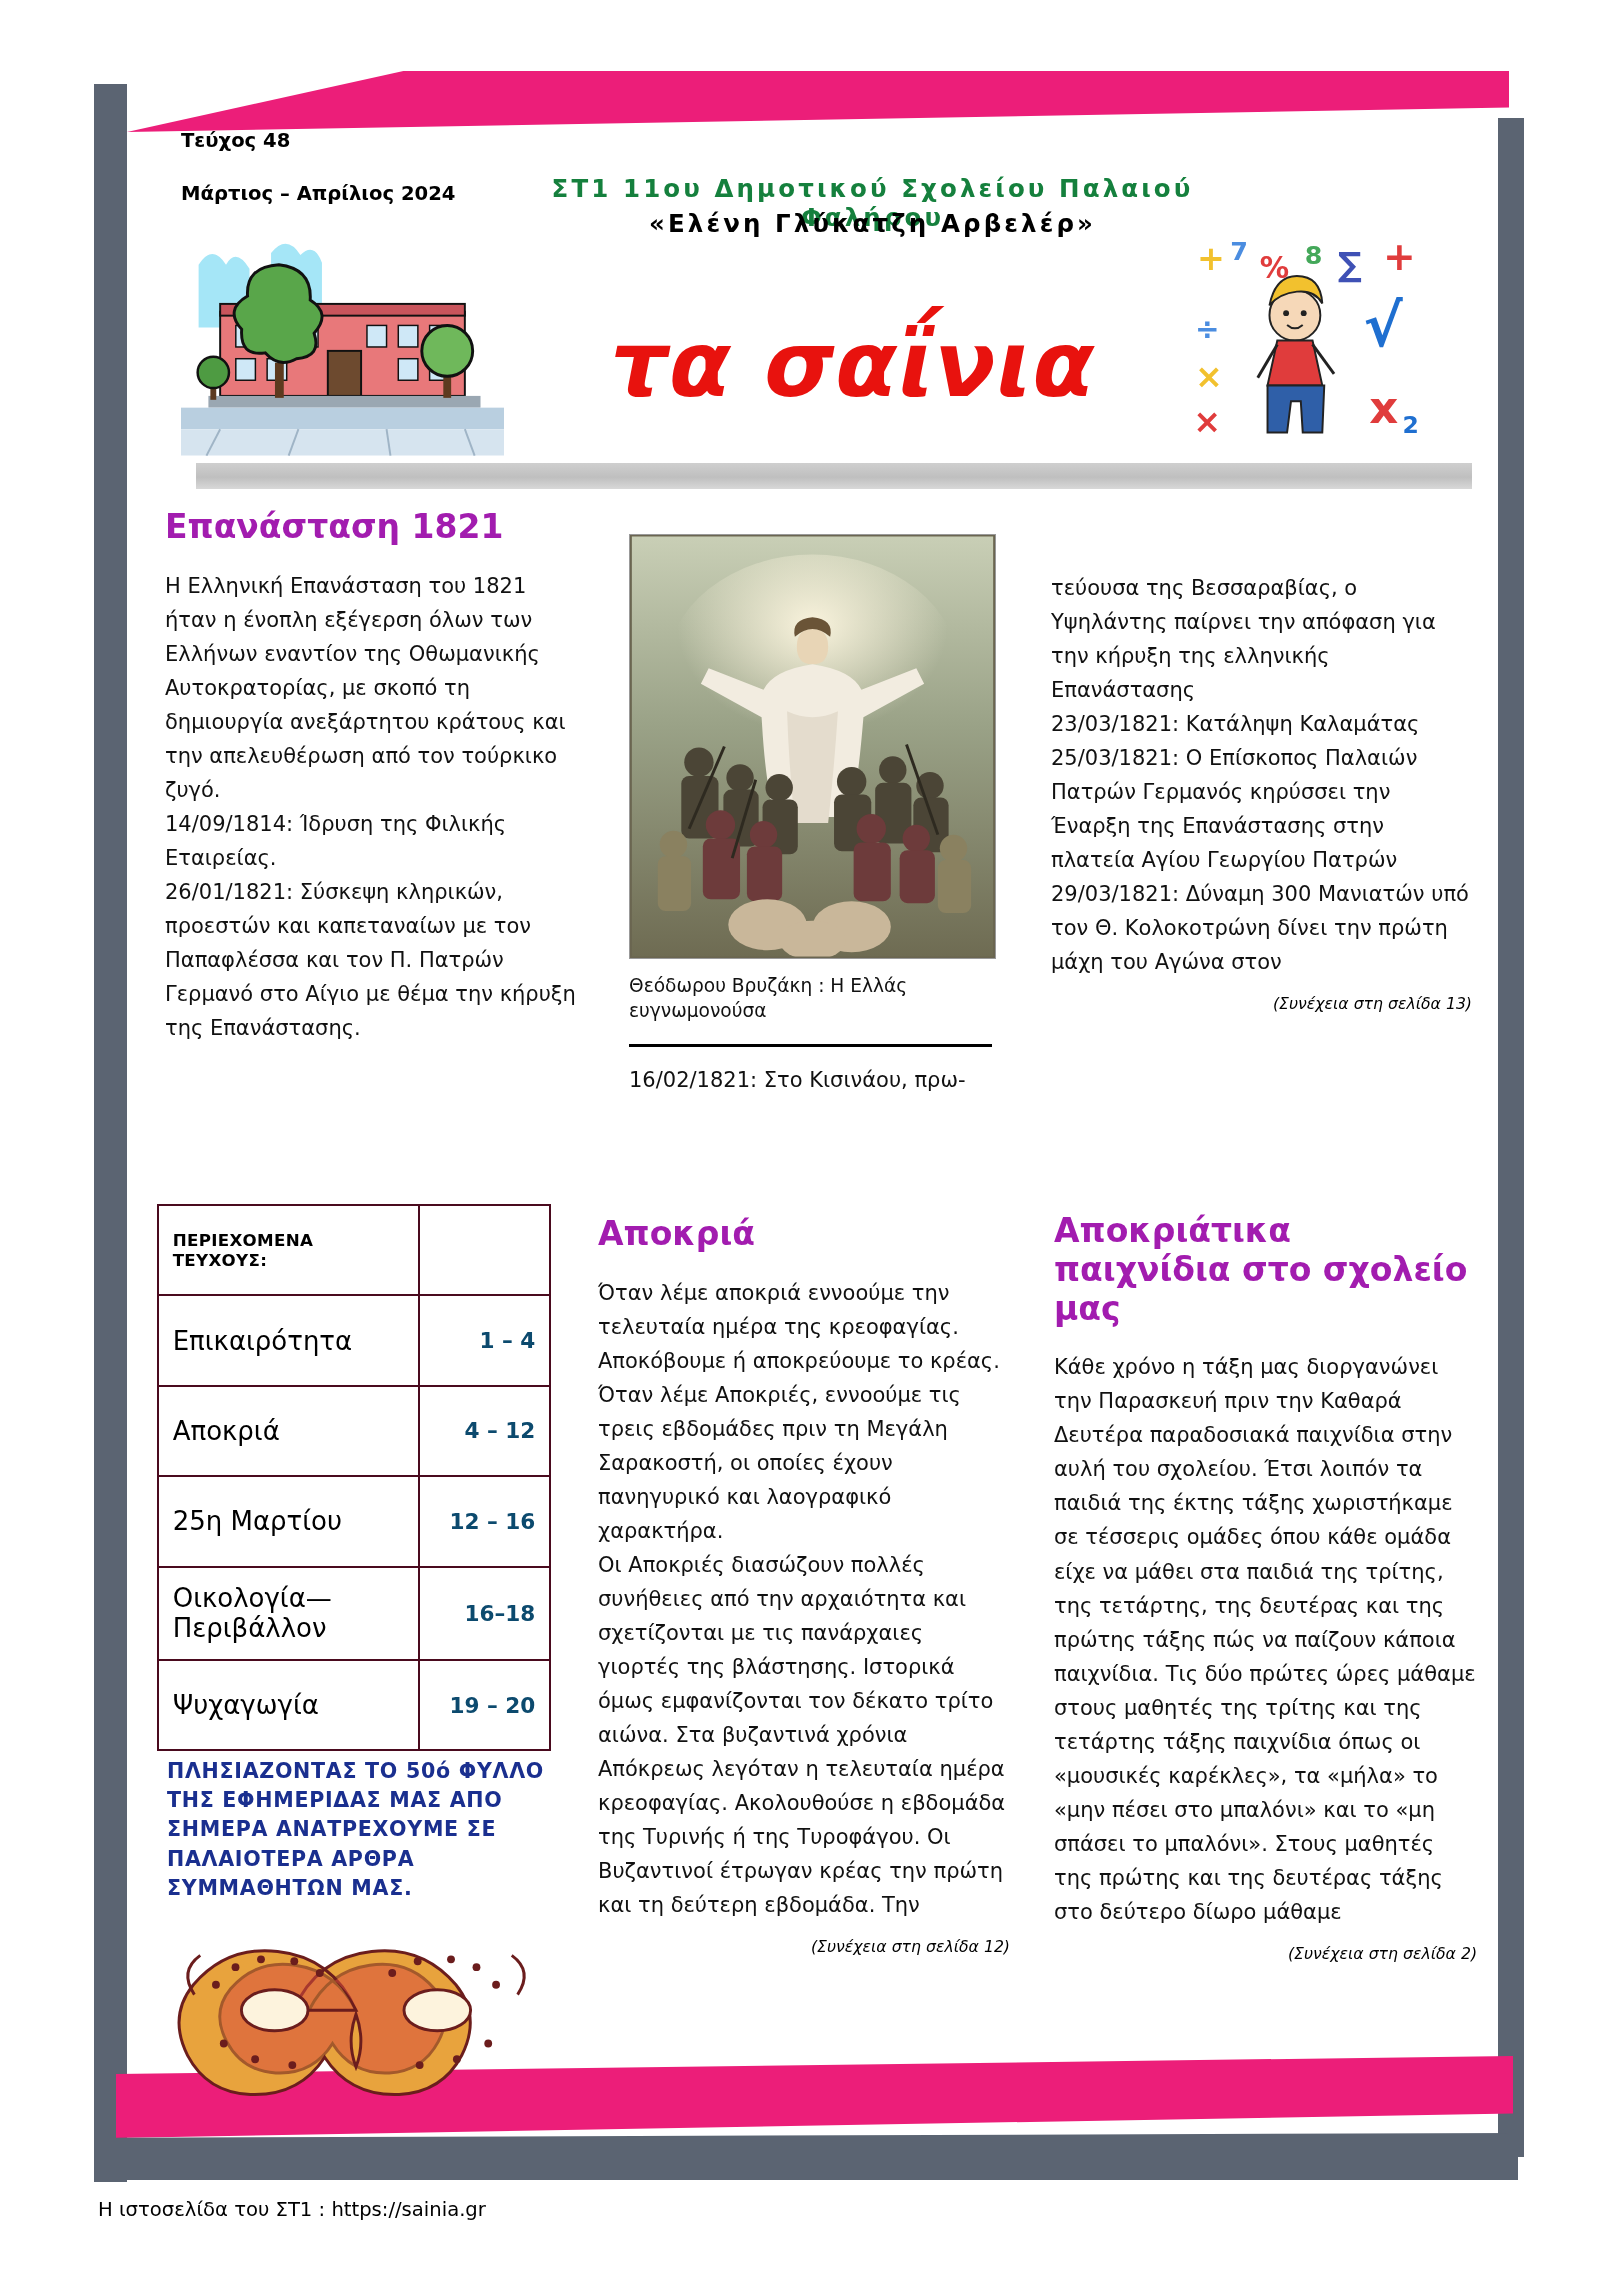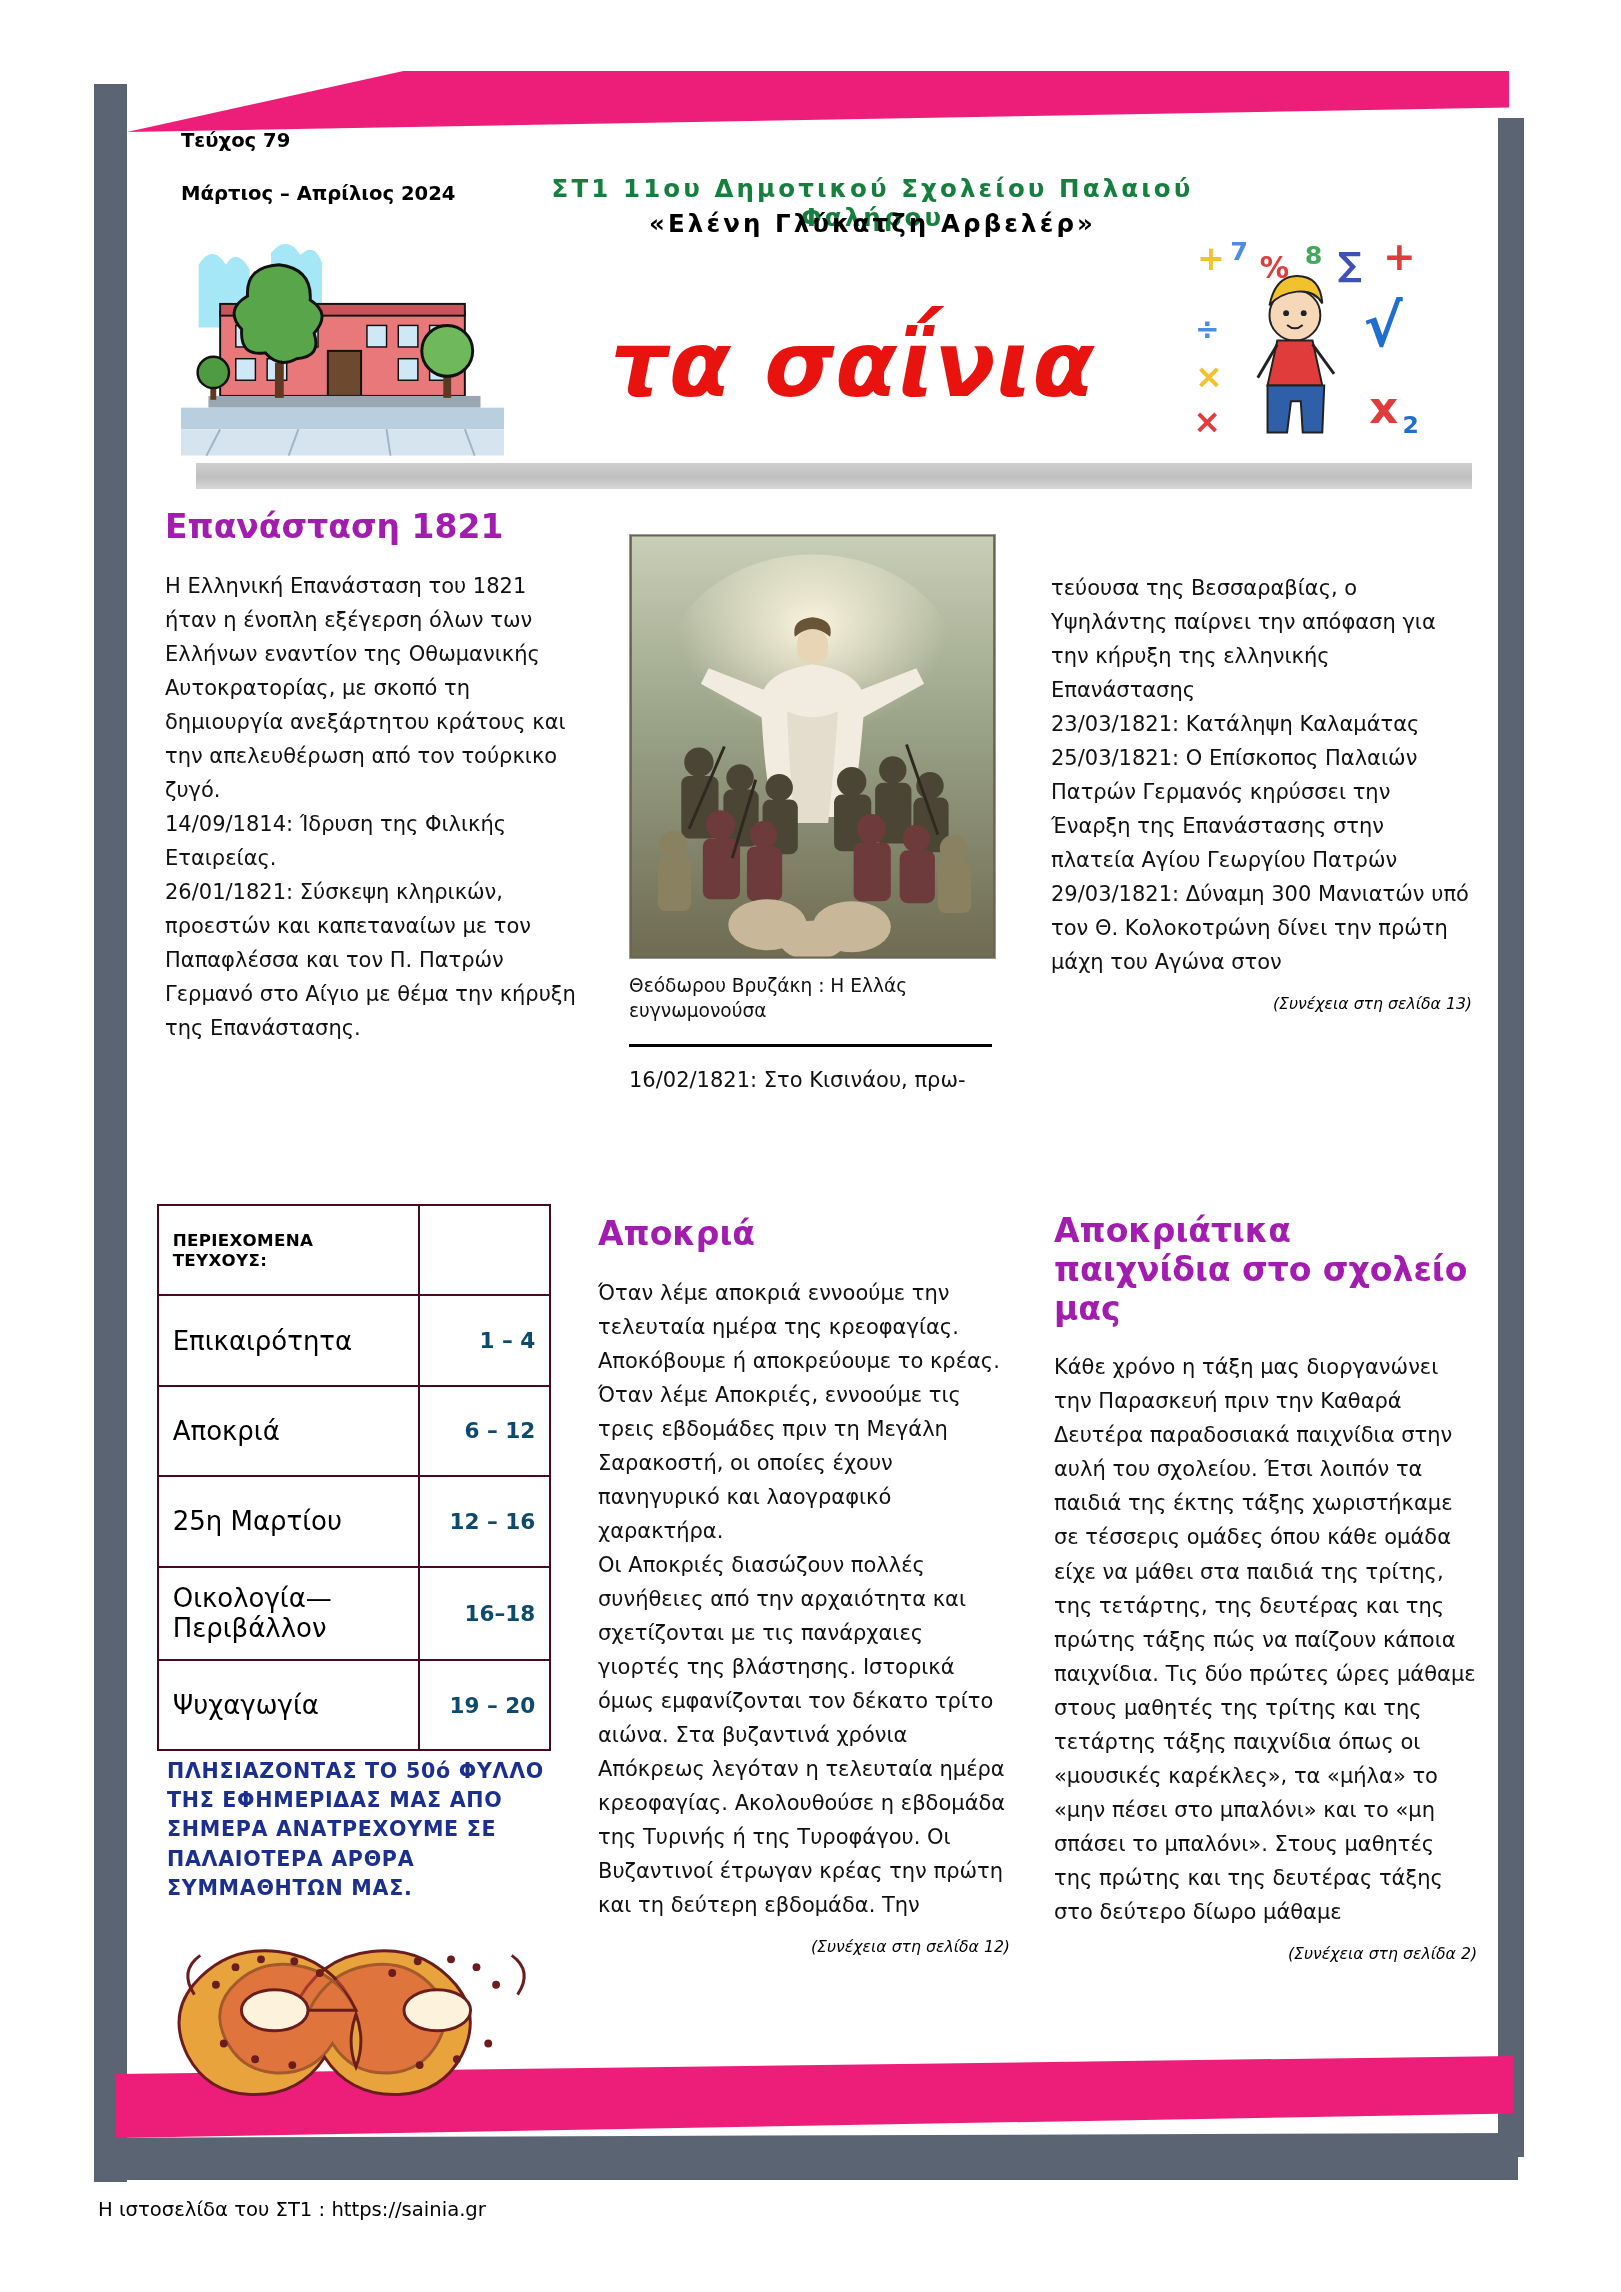--- a/index.html
+++ b/index.html
@@ -78,21 +78,21 @@
 <body>
 
 <div class="page">
 
   <div class="edge-left"></div>
   <div class="edge-right"></div>
   <div class="pink-top"></div>
   <div class="pink-bottom"></div>
   <div class="bottom-grey"></div>
 
-  <div class="issue-no">Τεύχος 79</div>
+  <div class="issue-no">Τεύχος 48</div>
   <div class="issue-date">Μάρτιος – Απρίλιος 2024</div>
   <div class="school-line1">ΣΤ1 11ου Δημοτικού Σχολείου Παλαιού Φαλήρου</div>
   <div class="school-line2">«Ελένη Γλύκατζη Αρβελέρ»</div>
   <div class="paper-name">τα σαΐνια</div>
 
   <svg class="art-school" viewBox="0 0 330 225">
     <rect x="0" y="0" width="330" height="225" fill="#ffffff"></rect>
     <path d="M18 30 q14 -22 28 0 q10 -18 24 4 l0 60 -52 0 z" fill="#a5e6f7"></path>
     <path d="M92 18 q16 -20 30 2 q14 -14 22 8 l0 56 -52 0 z" fill="#a5e6f7"></path>
     <rect x="40" y="78" width="250" height="86" fill="#e8787a" stroke="#111" stroke-width="2"></rect>
@@ -256,21 +256,21 @@
       <tr>
         <td class="lbl hdr">ΠΕΡΙΕΧΟΜΕΝΑ ΤΕΥΧΟΥΣ:</td>
         <td class="pg"></td>
       </tr>
       <tr>
         <td class="lbl">Επικαιρότητα</td>
         <td class="pg">1 – 4</td>
       </tr>
       <tr>
         <td class="lbl">Αποκριά</td>
-        <td class="pg">6 – 12</td>
+        <td class="pg">4 – 12</td>
       </tr>
       <tr>
         <td class="lbl">25η Μαρτίου</td>
         <td class="pg">12 – 16</td>
       </tr>
       <tr>
         <td class="lbl">Οικολογία—Περιβάλλον</td>
         <td class="pg">16–18</td>
       </tr>
       <tr>

